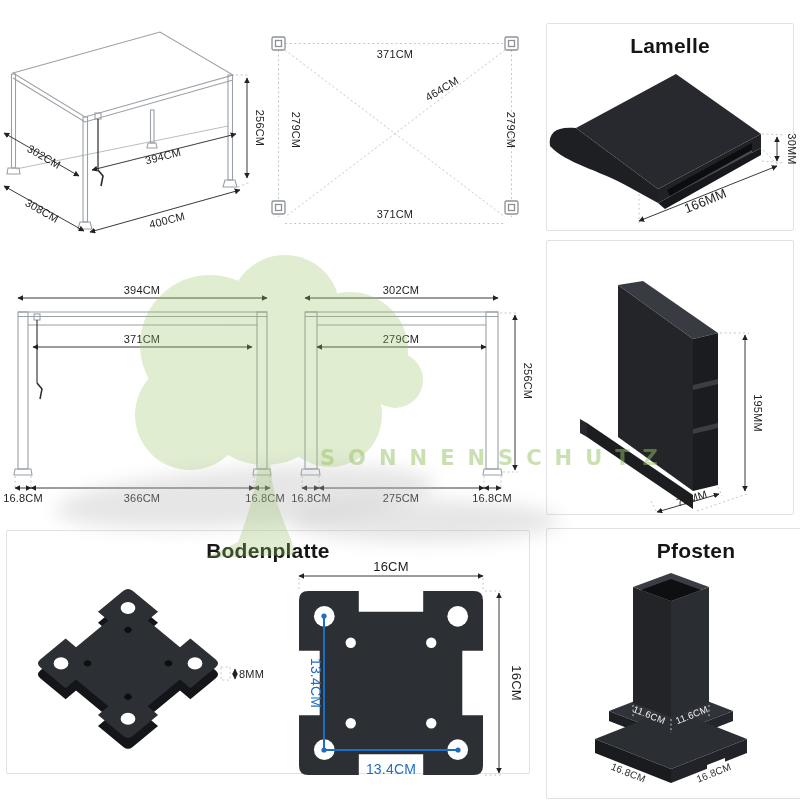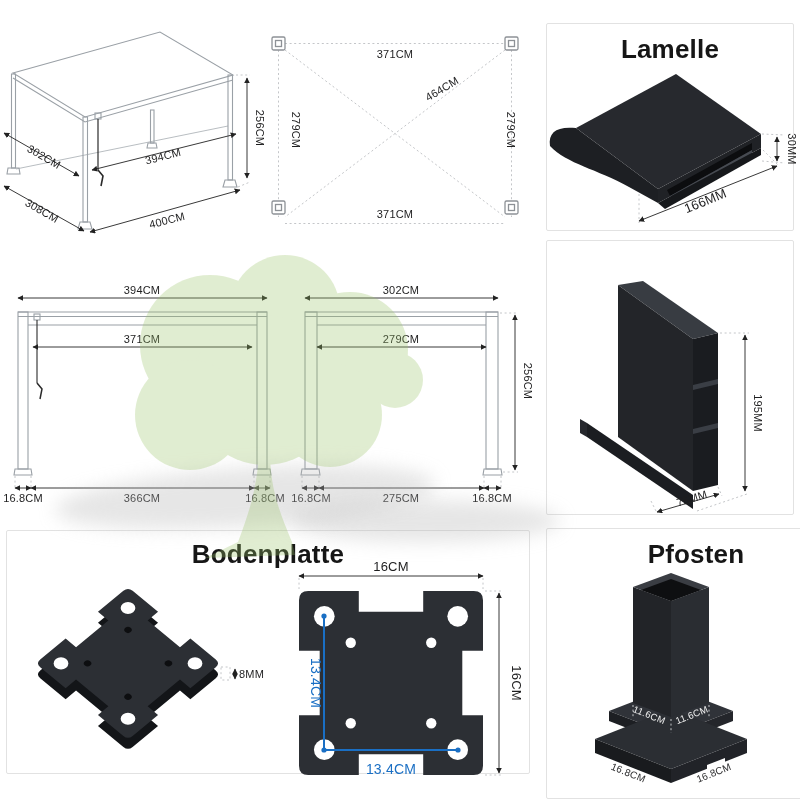--- a/index.html
+++ b/index.html
@@ -1,20 +1,20 @@
 <!DOCTYPE html>
 <html><head>
 <meta charset="utf-8">
 <style>
   html,body{margin:0;padding:0;background:#fff;}
   #stage{position:relative;width:800px;height:800px;background:#fff;overflow:hidden;
          font-family:"Liberation Sans",sans-serif;}
   .abs{position:absolute;}
   .card{position:absolute;background:#fff;border:1px solid #e2e2e2;border-radius:2px;box-sizing:border-box;}
-  .card-title{width:100%;text-align:center;font-weight:700;color:#161616;font-size:26px;
+  .card-title{width:100%;text-align:center;font-weight:700;color:#161616;font-size:21px;
               letter-spacing:.2px;font-family:"Liberation Sans",sans-serif;}
   svg{position:absolute;overflow:visible;}
   svg text{font-family:"Liberation Sans",sans-serif;font-size:11px;fill:#1e1e1f;letter-spacing:.2px;}
   svg text.big{font-size:13px;}
   svg text.blue{fill:#1a6fc4;font-size:14px;}
   svg text.wht{fill:#f2f2f2;font-size:9.5px;}
   .dim{stroke:#222;stroke-width:.9;fill:none;}
   .struct{stroke:#9aa0a6;stroke-width:1.1;fill:none;}
   .thin{stroke:#9aa0a6;stroke-width:.7;fill:none;}
   .dot{stroke:#c4c6c9;stroke-width:1;stroke-dasharray:2 2.6;fill:none;}
@@ -304,15 +304,16 @@
           <circle cx="175" cy="60" r="55"></circle>
         <circle cx="240" cy="100" r="58"></circle>
           <circle cx="155" cy="140" r="75"></circle>
         <circle cx="80" cy="165" r="55"></circle>
           <circle cx="220" cy="165" r="52"></circle>
         <circle cx="285" cy="130" r="28"></circle>
         <path d="M150,195 C147,235 142,255 128,292 L182,292 C165,252 160,232 160,198 Z"></path>
         <path d="M128,292 L95,308 L185,305 L182,292 Z"></path>
       </g>
     </svg>
+    <div id="wm-sonnen">SONNENSCHUTZ</div>
   </div>
 
 </div>
 
 </body></html>

